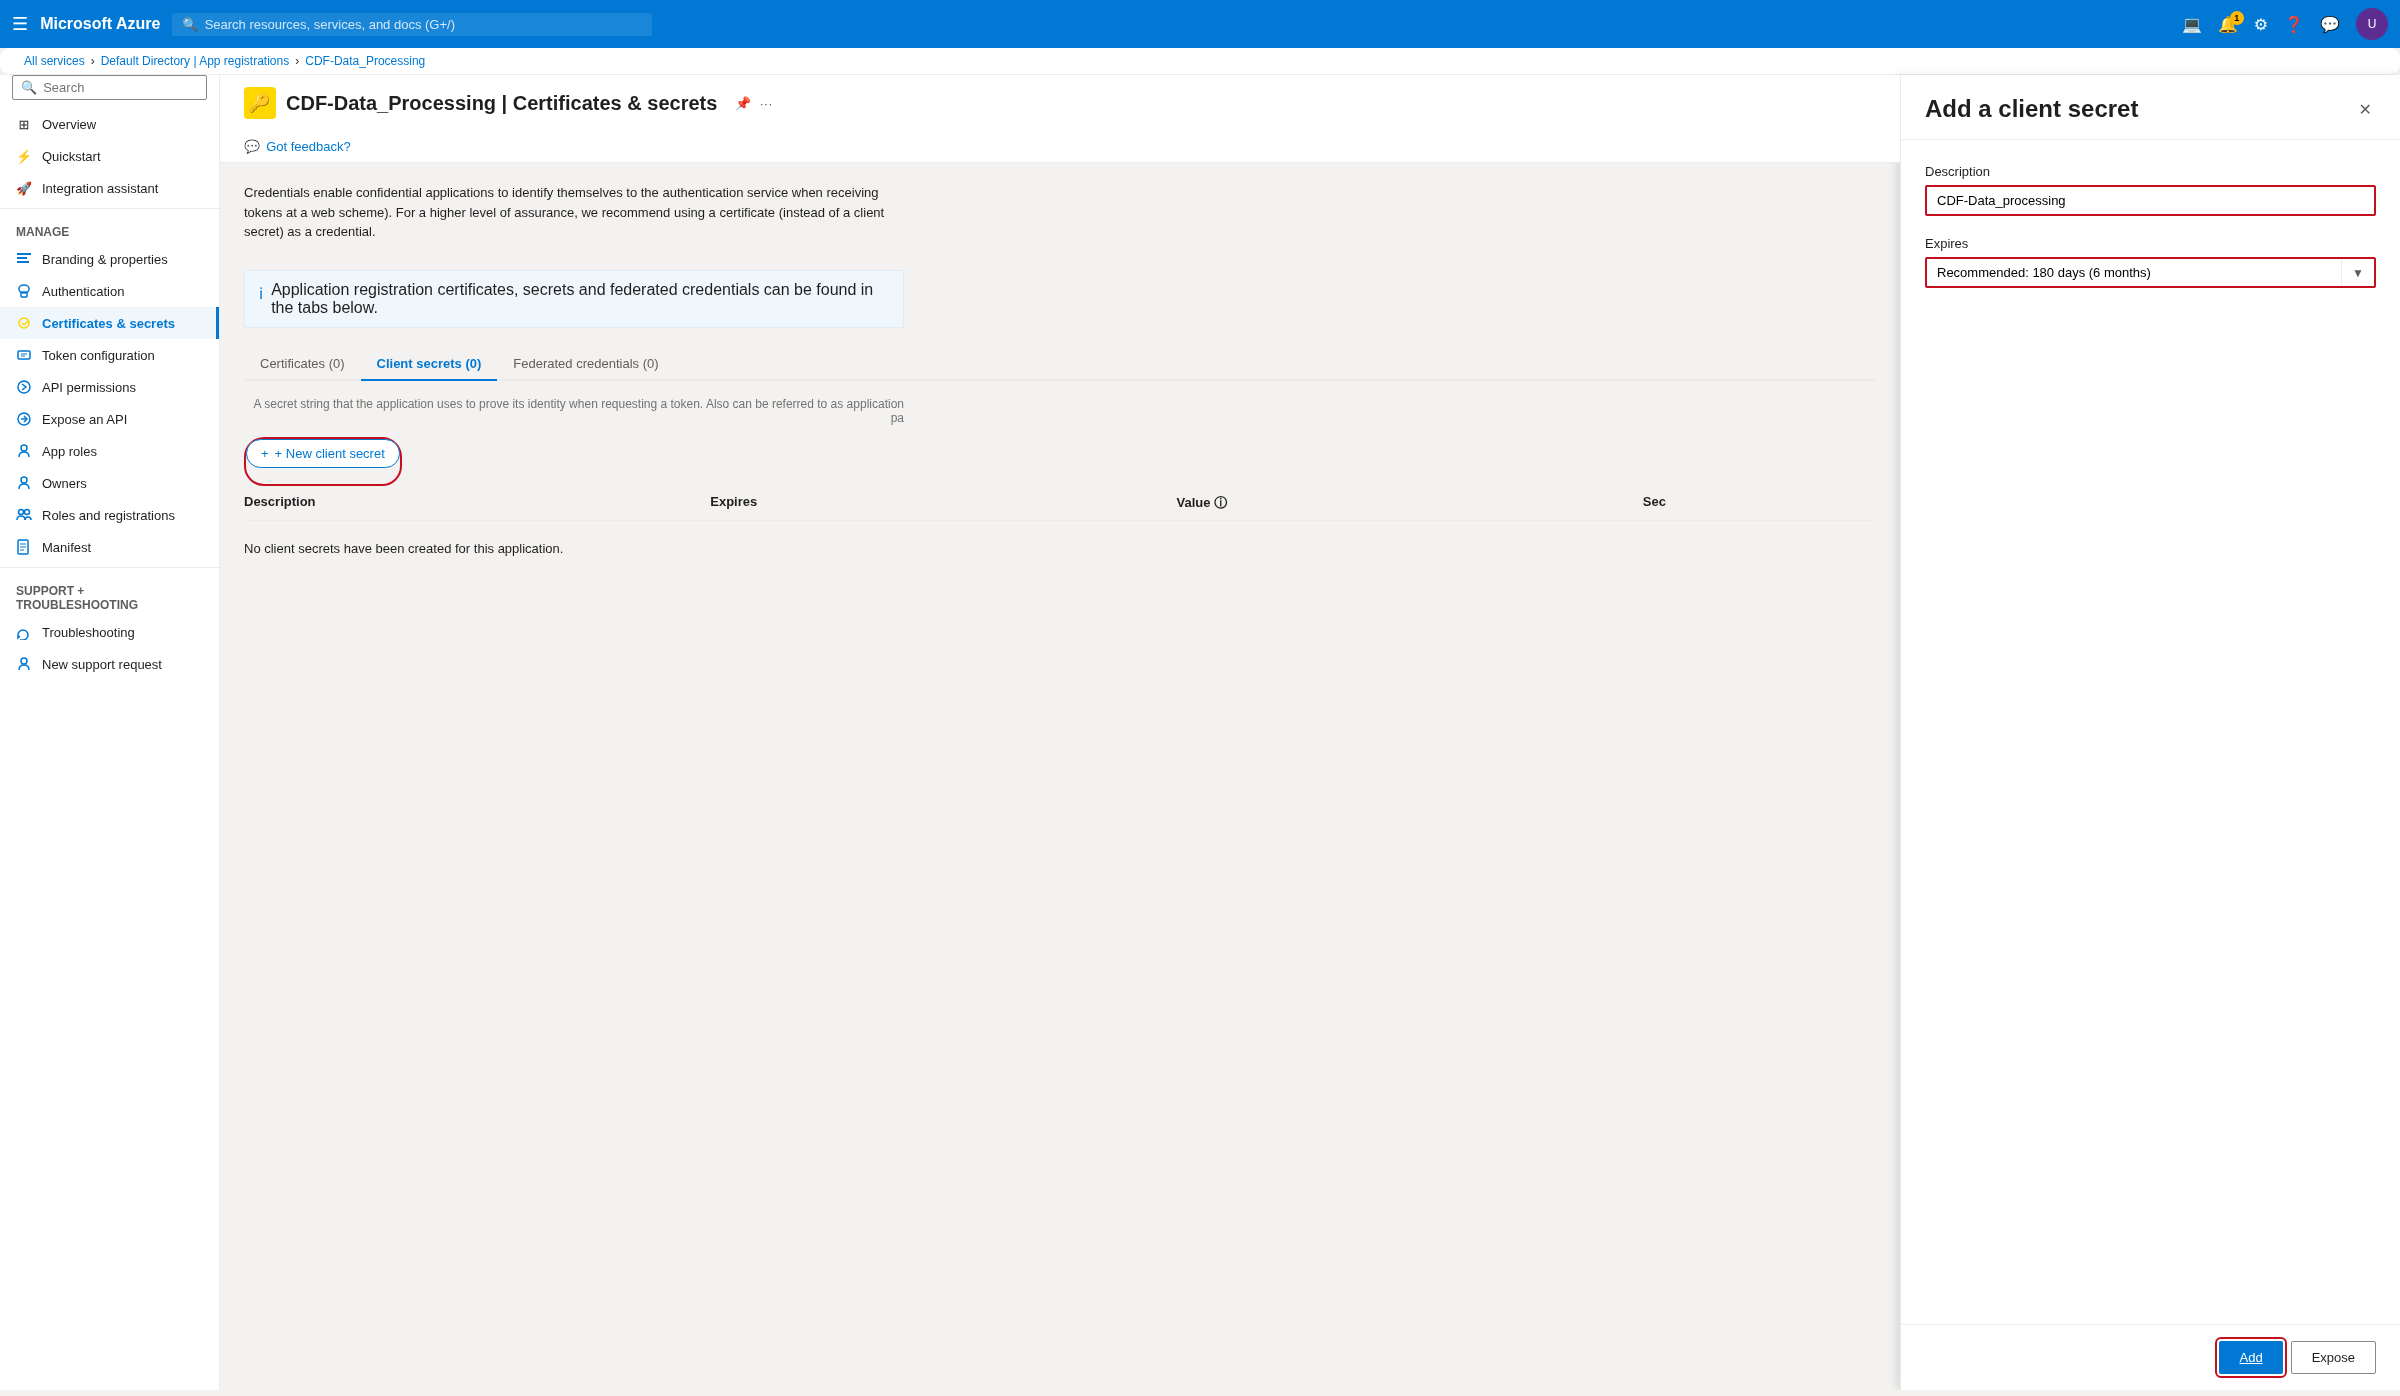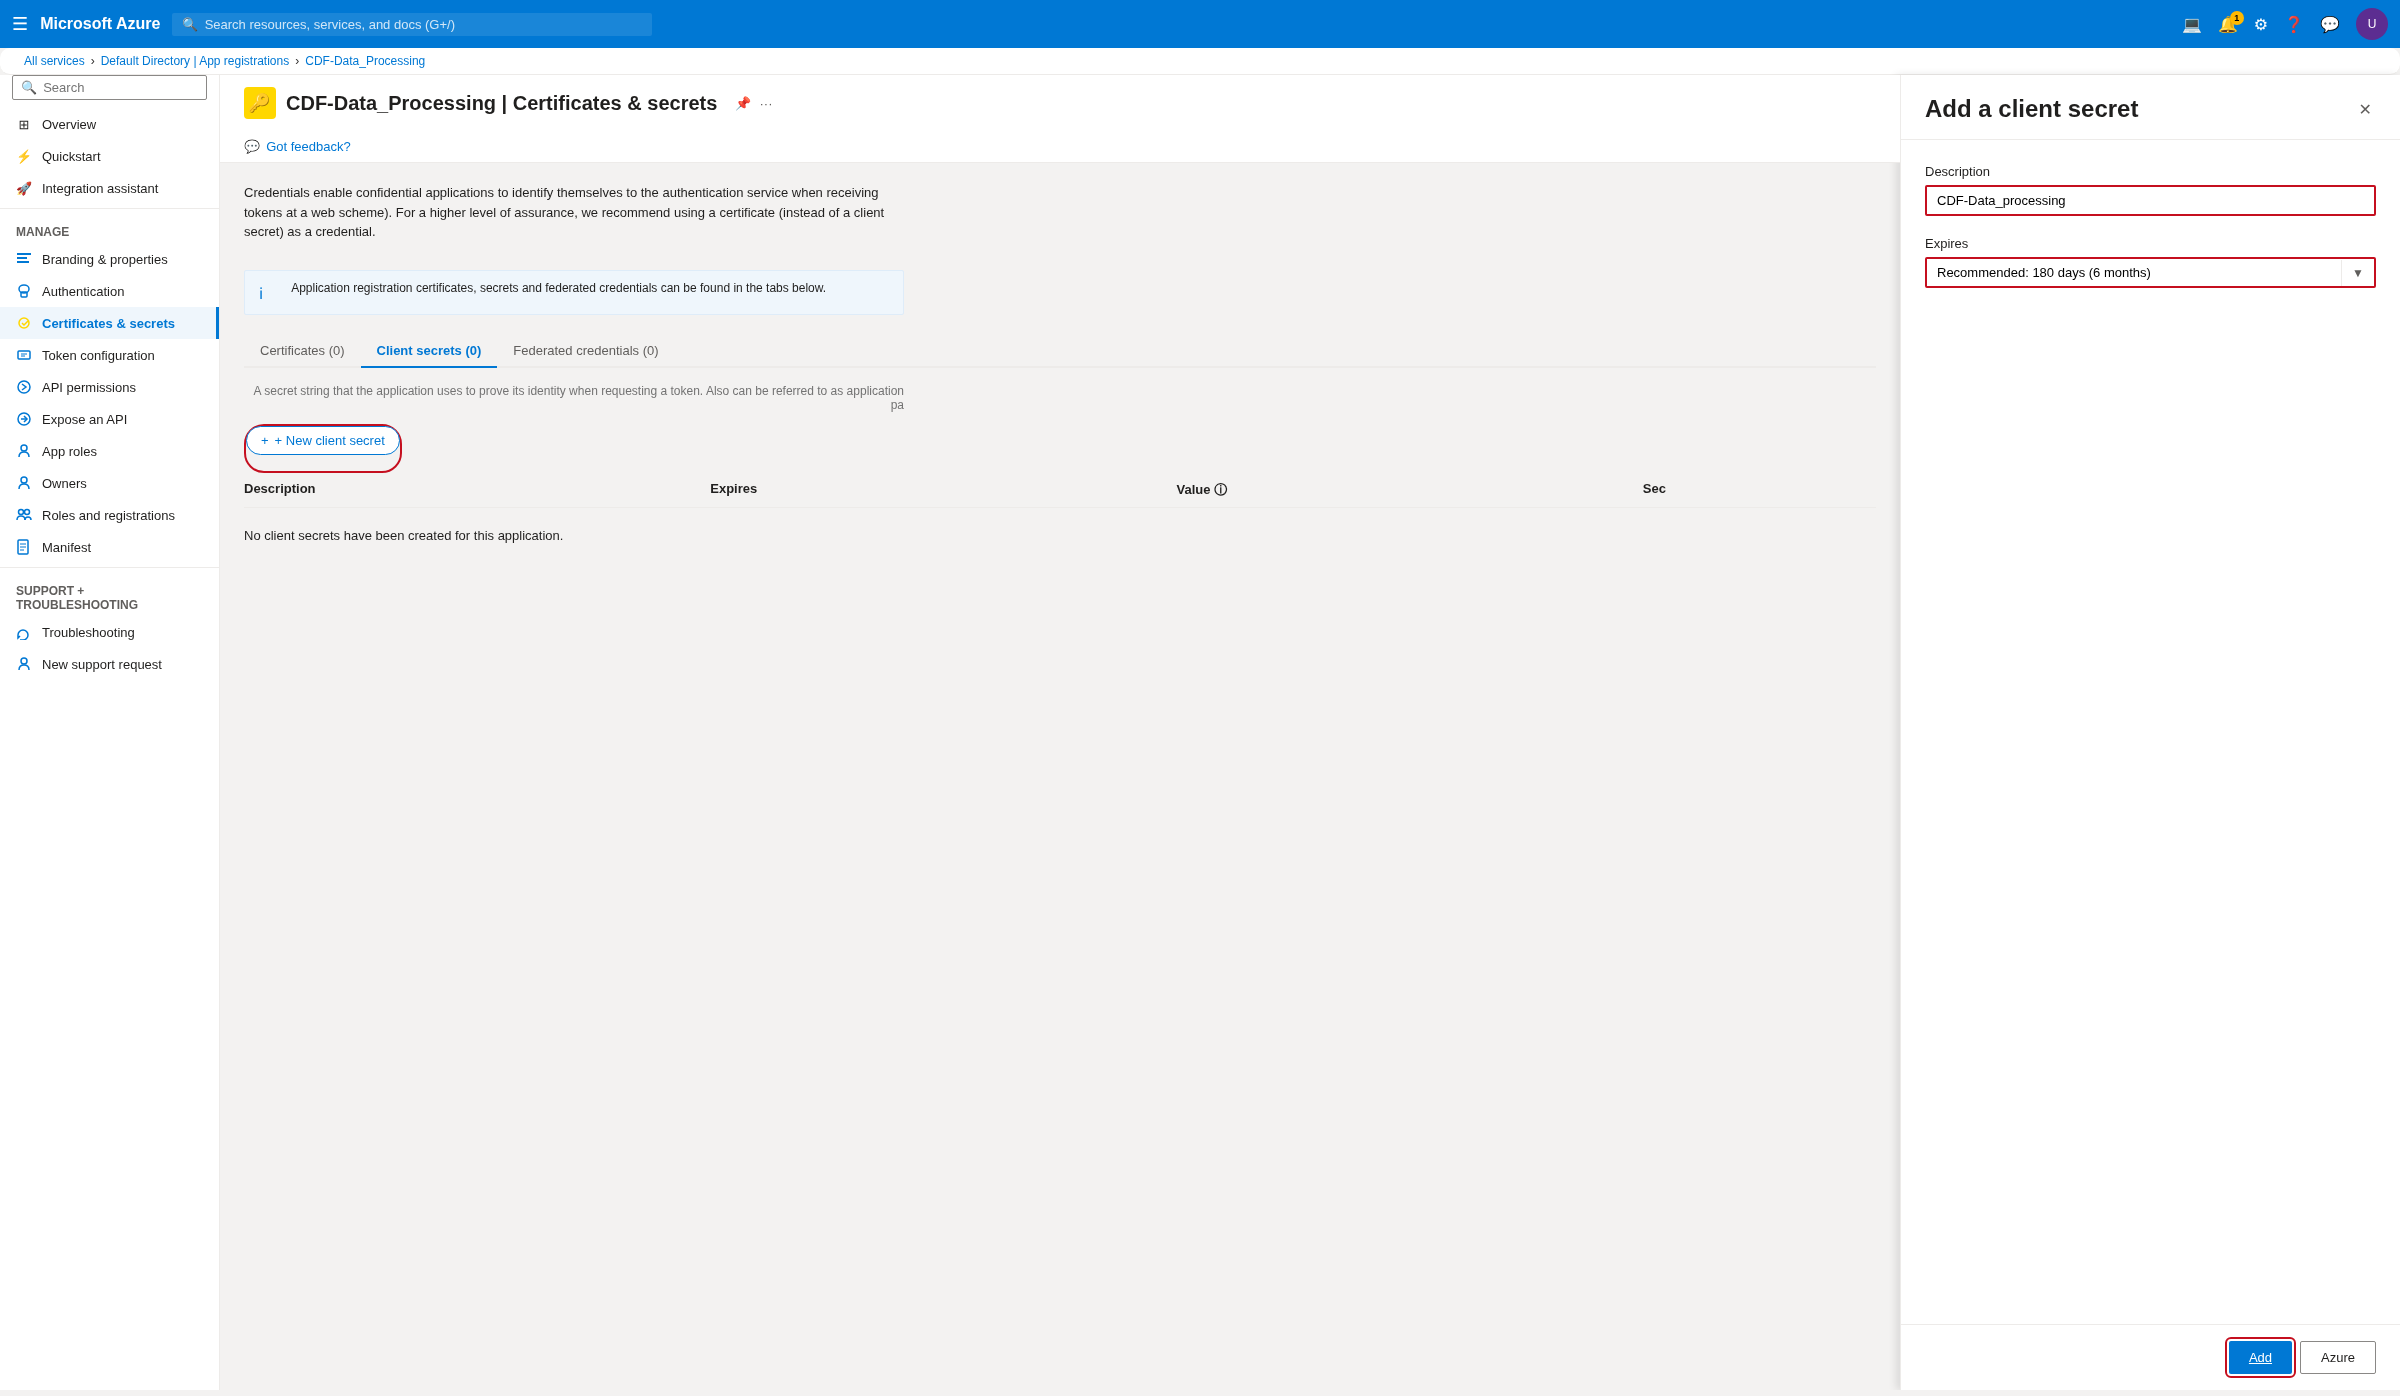--- a/index.html
+++ b/index.html
@@ -123,21 +123,21 @@
     .info-text {
       font-size: 13px; color: #201f1e; margin-bottom: 28px;
       max-width: 660px; line-height: 1.5;
     }
     .info-banner {
       display: flex; align-items: flex-start; gap: 8px;
       background: #eff6fc; border: 1px solid #deecf9;
       padding: 10px 14px; margin-bottom: 20px;
       max-width: 660px; border-radius: 2px;
     }
-    .info-banner-text { font-size: 12px; color: #201f1e; margin-left: 20px; }
+    .info-banner-text { font-size: 16px; color: #201f1e; }
 
     
     .tabs { display: flex; gap: 0; border-bottom: 2px solid #edebe9; margin-bottom: 16px; }
     .tab {
       padding: 8px 16px; cursor: pointer;
       font-size: 13px; color: #605e5c;
       border-bottom: 2px solid transparent; margin-bottom: -2px;
     }
     .tab.active { color: #0078d4; border-bottom-color: #0078d4; font-weight: 600; }
 
@@ -464,17 +464,17 @@
             <option>24 months</option>
             <option>Custom</option>
           </select>
           <span class="select-chevron">▼</span>
         </div>
       </div>
     </div>
 
     <div class="panel-footer">
       <button class="btn-primary">Add</button>
-      <button class="btn-secondary">Azure</button>
+      <button class="btn-secondary">Expose</button>
     </div>
   </div>
 
 </div>
 
 </body></html>

